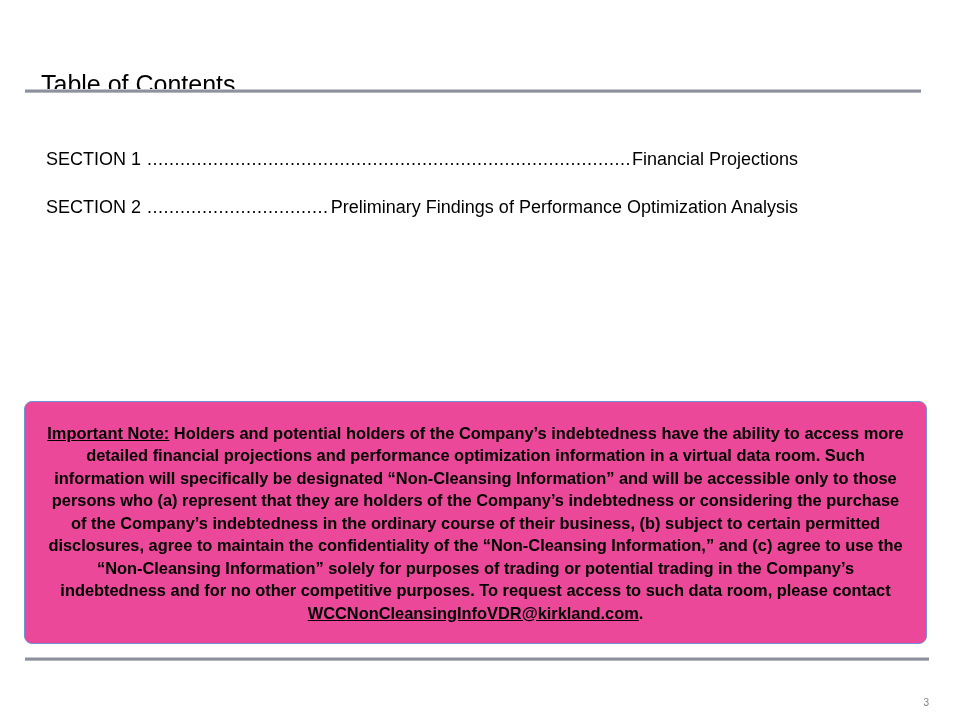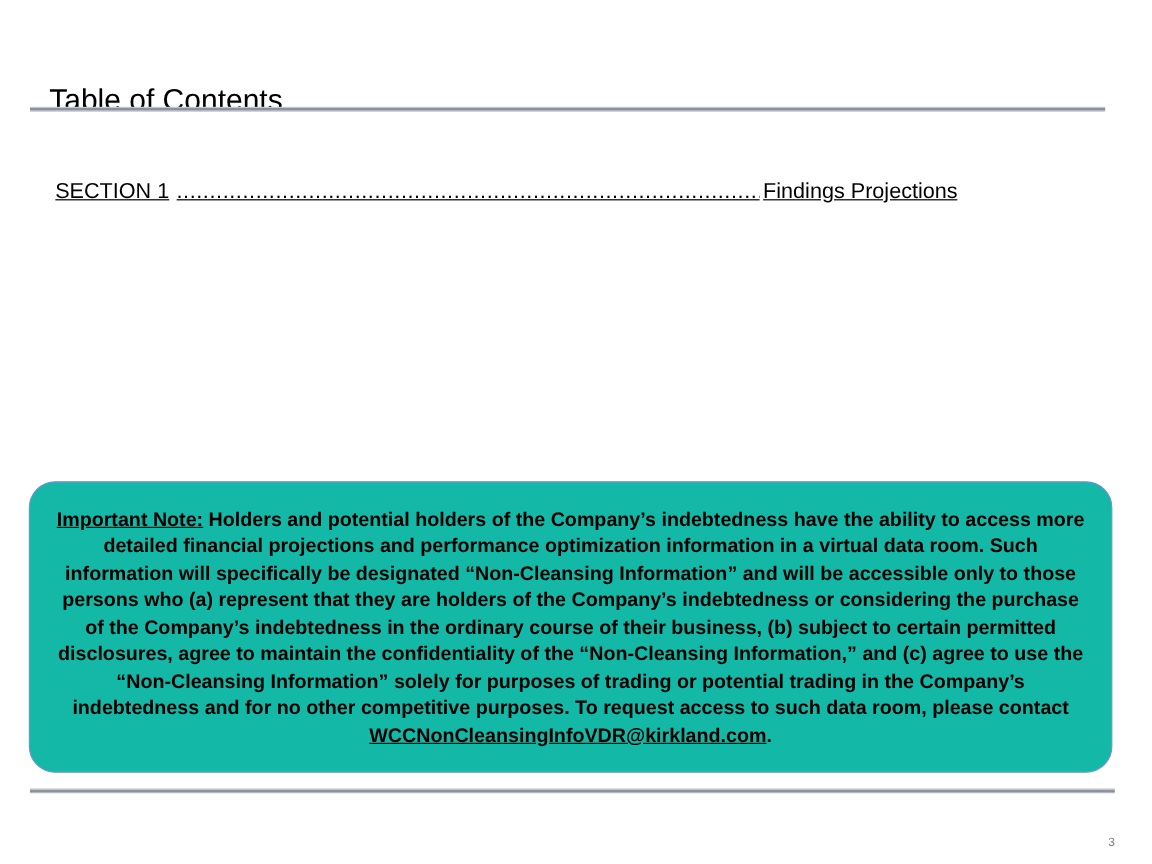--- a/index.html
+++ b/index.html
@@ -31,21 +31,20 @@
       background: linear-gradient(to bottom, #c4c7cf 0%, #c4c7cf 25%, #8d919b 25%, #8d919b 75%, #b3b6bf 75%, #b3b6bf 100%);
     }
     .rule.top { left: 25px; top: 89px; width: 896px; }
     .rule.bottom { left: 25px; top: 657px; width: 904px; }
 
     .toc {
       position: absolute;
       left: 46px;
       top: 146px;
       width: 752px;
-      text-decoration: underline;
     }
     .toc-row {
       display: flex;
       align-items: baseline;
       font-size: 18px;
       line-height: 26px;
       height: 26px;
       margin-bottom: 22px;
       white-space: nowrap;
       overflow: hidden;
@@ -62,23 +61,23 @@
       content: "......................................................................................................................................................................................................................................";
     }
     .toc-title { flex: 0 0 auto; }
 
     .note-box {
       position: absolute;
       left: 24px;
       top: 401px;
       width: 903px;
       height: 243px;
-      background: #14b8a6;
+      background: #ec4899;
       border: 1.5px solid #6e93d6;
-      border-radius: 22px;
+      border-radius: 8px;
       box-sizing: border-box;
       display: flex;
       align-items: center;
       justify-content: center;
     }
     .note-text {
       width: 860px;
       text-align: center;
       font-size: 16.4px;
       line-height: 22.5px;
@@ -102,21 +101,26 @@
 </head>
 <body>
 
 <h1 class="page-title">Table of Contents</h1>
 <div class="rule top"></div>
 
 <div class="toc">
   <div class="toc-row">
     <span class="toc-label">SECTION 1</span>
     <span class="toc-dots"></span>
-    <span class="toc-title">Findings Projections</span>
+    <span class="toc-title">Financial Projections</span>
+  </div>
+  <div class="toc-row">
+    <span class="toc-label">SECTION 2</span>
+    <span class="toc-dots"></span>
+    <span class="toc-title">Preliminary Findings of Performance Optimization Analysis</span>
   </div>
 </div>
 
 <div class="note-box">
   <p class="note-text"><span class="note-lead">Important Note:</span><span> Holders and potential holders of the Company’s indebtedness have the ability to access more detailed financial projections and performance optimization information in a virtual data room. Such information will specifically be designated “Non-Cleansing Information” and will be accessible only to those persons who (a) represent that they are holders of the Company’s indebtedness or considering the purchase of the Company’s indebtedness in the ordinary course of their business, (b) subject to certain permitted disclosures, agree to maintain the confidentiality of the “Non-Cleansing Information,” and (c) agree to use the “Non-Cleansing Information” solely for purposes of trading or potential trading in the Company’s indebtedness and for no other competitive purposes. To request access to such data room, please contact </span><a class="note-link">WCCNonCleansingInfoVDR@kirkland.com</a><span>.</span></p>
 </div>
 
 <div class="rule bottom"></div>
 <div class="page-number">3</div>
 

